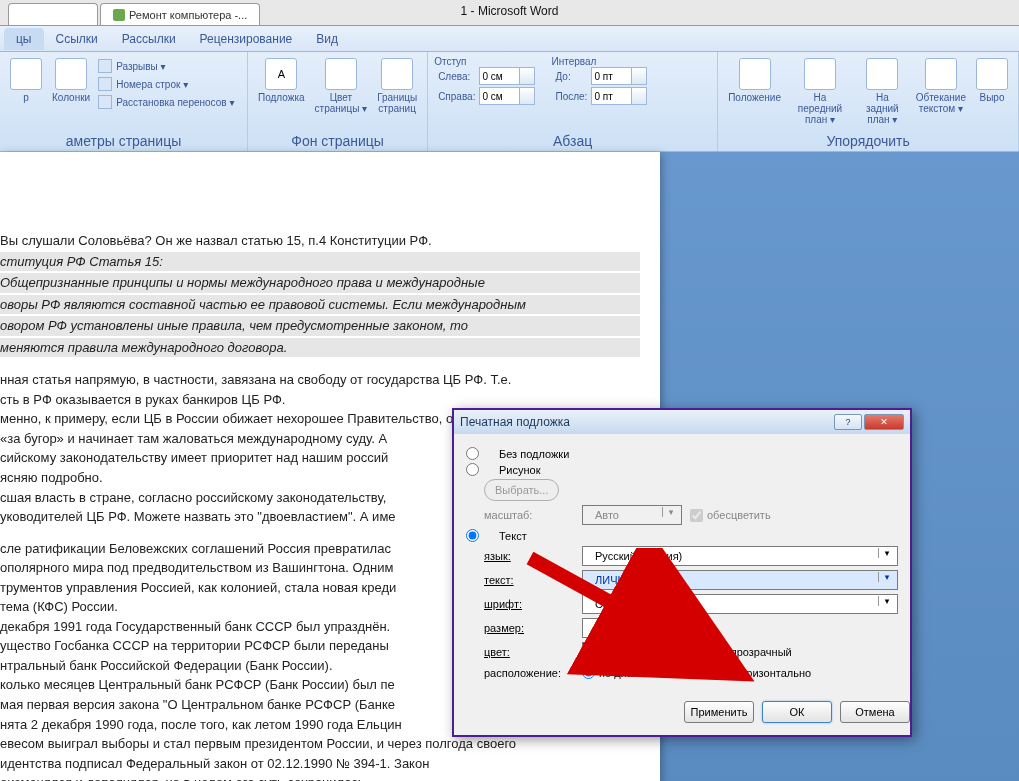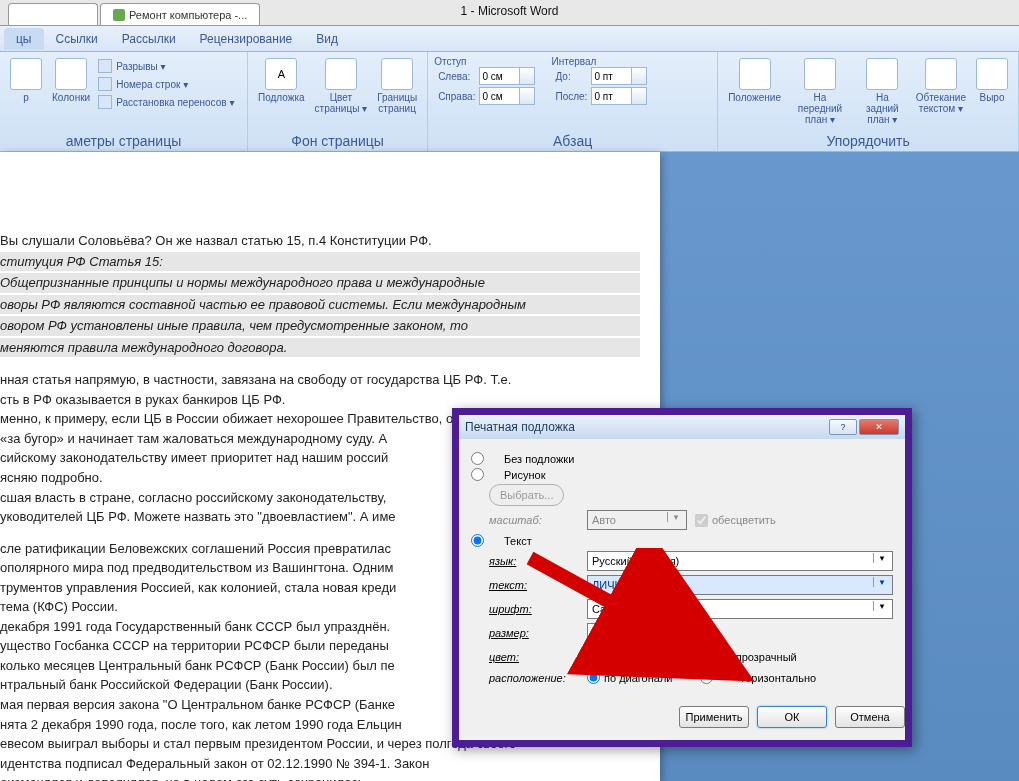--- a/index.html
+++ b/index.html
@@ -30,32 +30,32 @@
 .indent-lbl { font-size: 10px; color: #3b5998; }
 .spinner { width: 56px; height: 18px; border: 1px solid #9bb7d9; background: #fff; display: flex; align-items: center; padding: 0 2px; font-size: 10px; position: relative; }
 .spinner::after { content: ""; position: absolute; right: 0; top: 0; bottom: 0; width: 14px; border-left: 1px solid #9bb7d9; background: linear-gradient(#fff,#dce8f7); }
 
 .doc-area { position: absolute; left: 0; top: 152px; width: 660px; height: 630px; background: #fff; box-shadow: 2px 2px 8px rgba(0,0,0,0.3); padding: 80px 20px 20px 0; }
 .doc-content { font-family: Arial, sans-serif; font-size: 13px; color: #222; line-height: 1.35; }
 .doc-content p { margin-bottom: 2px; }
 .doc-content .quote { font-style: italic; background: #e6e6e6; padding: 1px 0; }
 .doc-content .gap { height: 12px; }
 
-.dialog { position: absolute; left: 452px; top: 408px; width: 460px; background: #f0f0f0; border: 7px solid #4c1d95; box-shadow: 3px 3px 12px rgba(0,0,0,0.4); z-index: 100; }
+.dialog { position: absolute; left: 452px; top: 408px; width: 460px; background: #f0f0f0; border: 2px solid #4c1d95; box-shadow: 3px 3px 12px rgba(0,0,0,0.4); z-index: 100; }
 .dlg-title { height: 24px; background: linear-gradient(to bottom, #eaf2fb, #c7d9ef); display: flex; align-items: center; padding: 0 6px; font-size: 12px; color: #1a3a5c; }
 .dlg-title .spacer { flex: 1; }
 .dlg-title .winbtn { width: 28px; height: 16px; margin-left: 2px; border: 1px solid #7a95b8; background: linear-gradient(#f5f9fe,#d5e3f3); border-radius: 2px; font-size: 9px; display: flex; align-items: center; justify-content: center; }
 .dlg-title .winbtn.close { background: linear-gradient(#e47a6e,#c93a2a); color: #fff; width: 40px; }
 .dlg-body { padding: 10px 12px; font-size: 11px; }
 .radio-row { display: flex; align-items: center; gap: 20px; margin: 3px 0; }
 .radio-row input { margin: 0; }
 .sub { margin-left: 18px; }
 .frow { display: flex; align-items: center; margin: 4px 0 4px 18px; gap: 8px; }
-.frow .flabel { width: 90px; text-decoration: underline; text-decoration-style: solid; font-style: italic; }
-.combo { flex: 1; height: 20px; border: 1px solid #7a7a7a; background: #fff; display: flex; align-items: center; padding: 0 4px; font-size: 11px; position: relative; }
+.frow .flabel { width: 90px; text-decoration: underline; text-decoration-style: solid; }
+.combo { flex: 1; height: 20px; border: 1px solid #7a7a7a; background: #fff; display: flex; align-items: center; padding: 0 12px; font-size: 11px; position: relative; }
 .combo::after { content: "▾"; position: absolute; right: 2px; top: 1px; width: 16px; text-align: center; border-left: 1px solid #999; font-size: 9px; }
 .combo.disabled { background: #f0f0f0; color: #888; }
 .combo.short { flex: 0 0 100px; }
 .color-swatch { width: 100px; height: 20px; border: 1px solid #7a7a7a; background: #d00; position: relative; }
 .color-swatch::after { content: "▾"; position: absolute; right: 2px; top: 2px; width: 16px; text-align: center; font-size: 9px; background: #f0f0f0; border-left: 1px solid #999; height: 14px; }
 .chk { display: flex; align-items: center; gap: 4px; }
 .dlg-buttons { display: flex; justify-content: flex-end; gap: 8px; padding: 8px 0 12px; }
 .dlg-btn { min-width: 70px; height: 22px; border: 1px solid #7a7a7a; background: linear-gradient(#fefefe,#e3e3e3); border-radius: 3px; font-size: 11px; }
 .dlg-btn.primary { border: 1px solid #3b84c4; box-shadow: 0 0 2px #6bb0ee; }
 .btn-disabled { height: 22px; padding: 0 10px; border: 1px solid #b0b0b0; background: #eee; color: #999; border-radius: 11px; font-size: 11px; }
@@ -211,22 +211,22 @@
     <p>ясняю подробно.</p>
     <p>сшая власть в стране, согласно российскому законодательству,</p>
     <p>уководителей ЦБ РФ. Можете назвать это "двоевластием". А име</p>
     <div class="gap"></div>
     <p>сле ратификации Беловежских соглашений Россия превратилас</p>
     <p>ополярного мира под предводительством из Вашингтона. Одним</p>
     <p>трументов управления Россией, как колонией, стала новая креди</p>
     <p>тема (КФС) России.</p>
     <p>декабря 1991 года Государственный банк СССР был упразднён.</p>
     <p>ущество Госбанка СССР на территории РСФСР были переданы</p>
+    <p>нтральный банк Российской Федерации (Банк России).</p>
     <p>колько месяцев Центральный банк РСФСР (Банк России) был пе</p>
-    <p>нтральный банк Российской Федерации (Банк России).</p>
     <p>мая первая версия закона "О Центральном банке РСФСР (Банке</p>
     <p>нята 2 декабря 1990 года, после того, как летом 1990 года Ельцин</p>
     <p>евесом выиграл выборы и стал первым президентом России, и через полгода своего</p>
     <p>идентства подписал Федеральный закон от 02.12.1990 № 394-1. Закон</p>
     <p>оизменялся и дополнялся, но в целом его суть сохранилась.</p>
   </div>
 </div>
 
 <div class="dialog">
   <div class="dlg-title">

